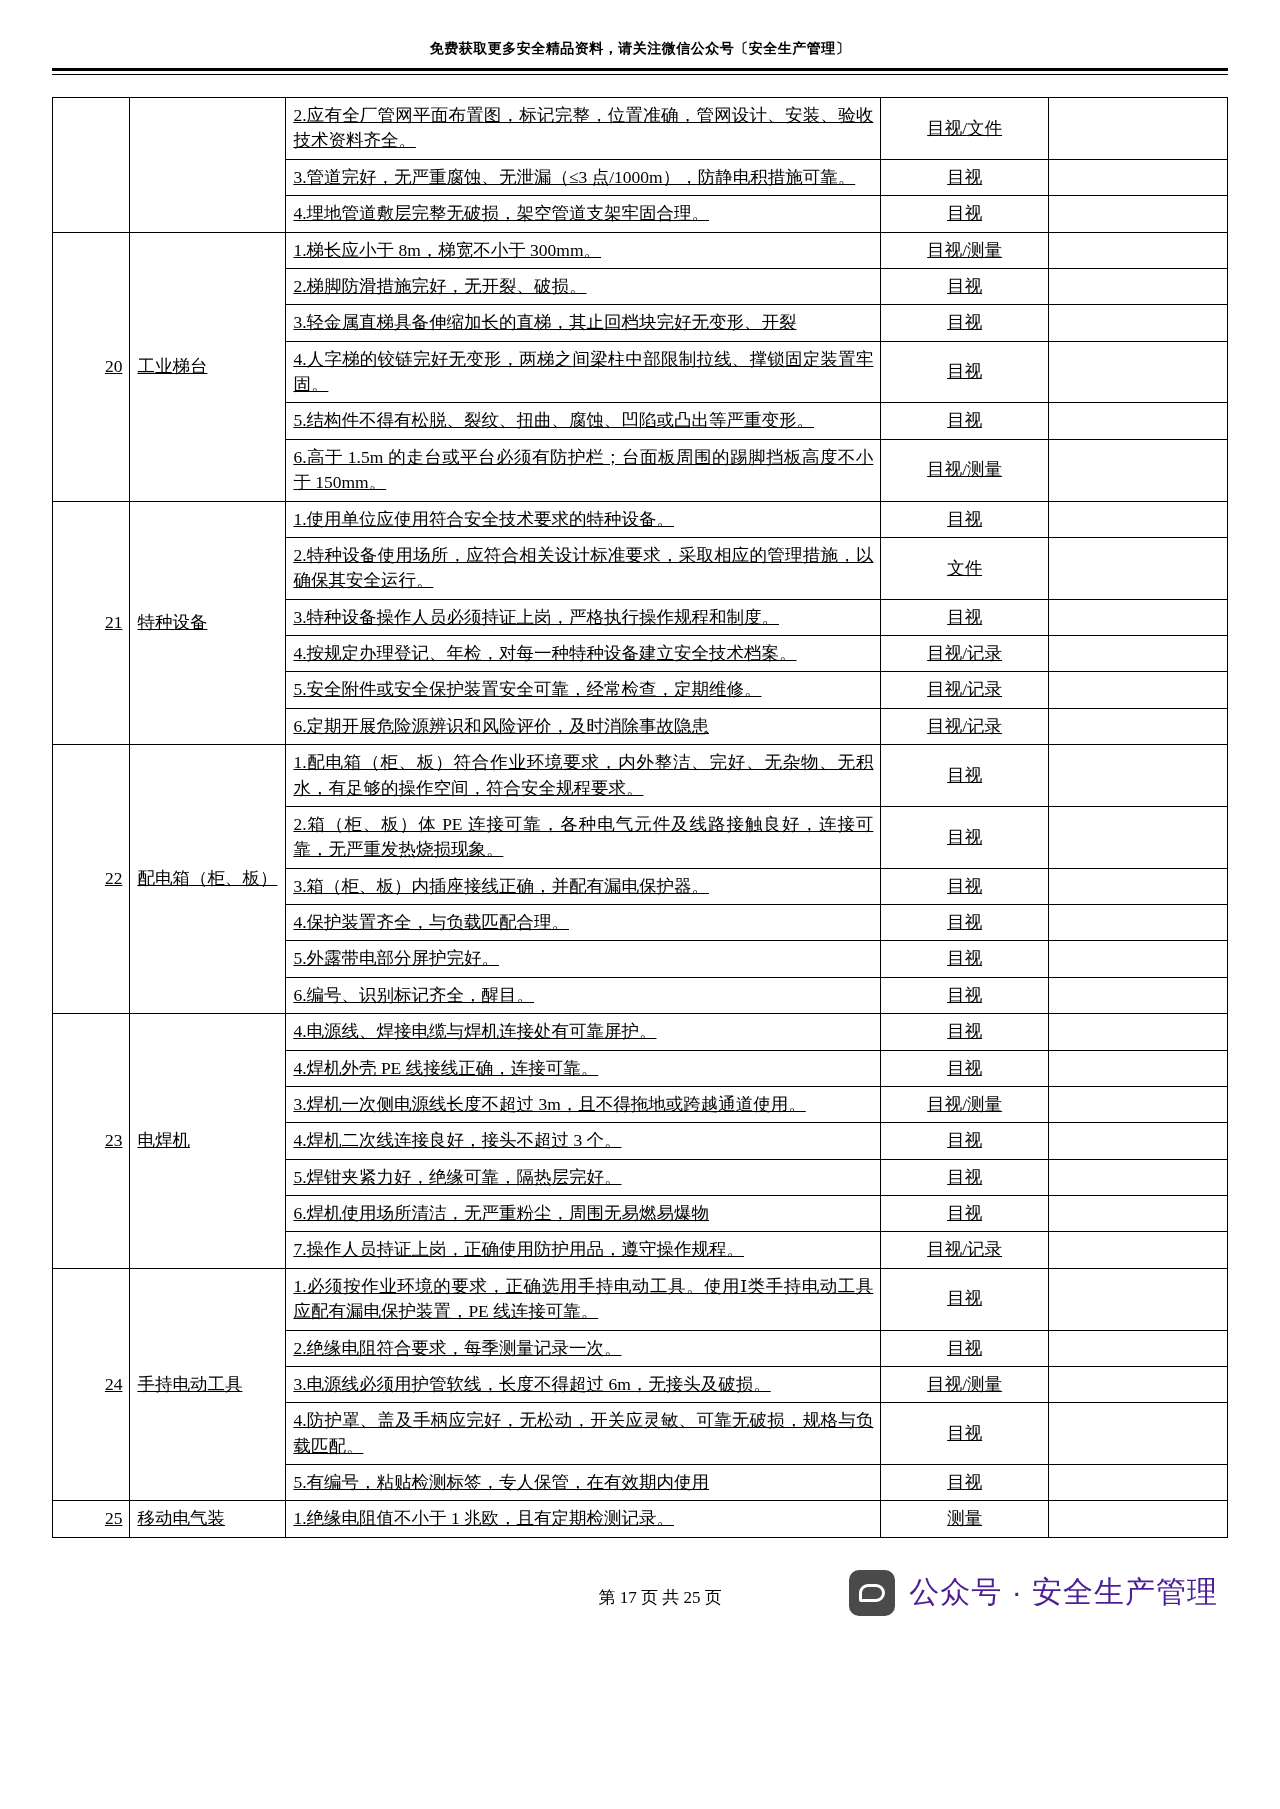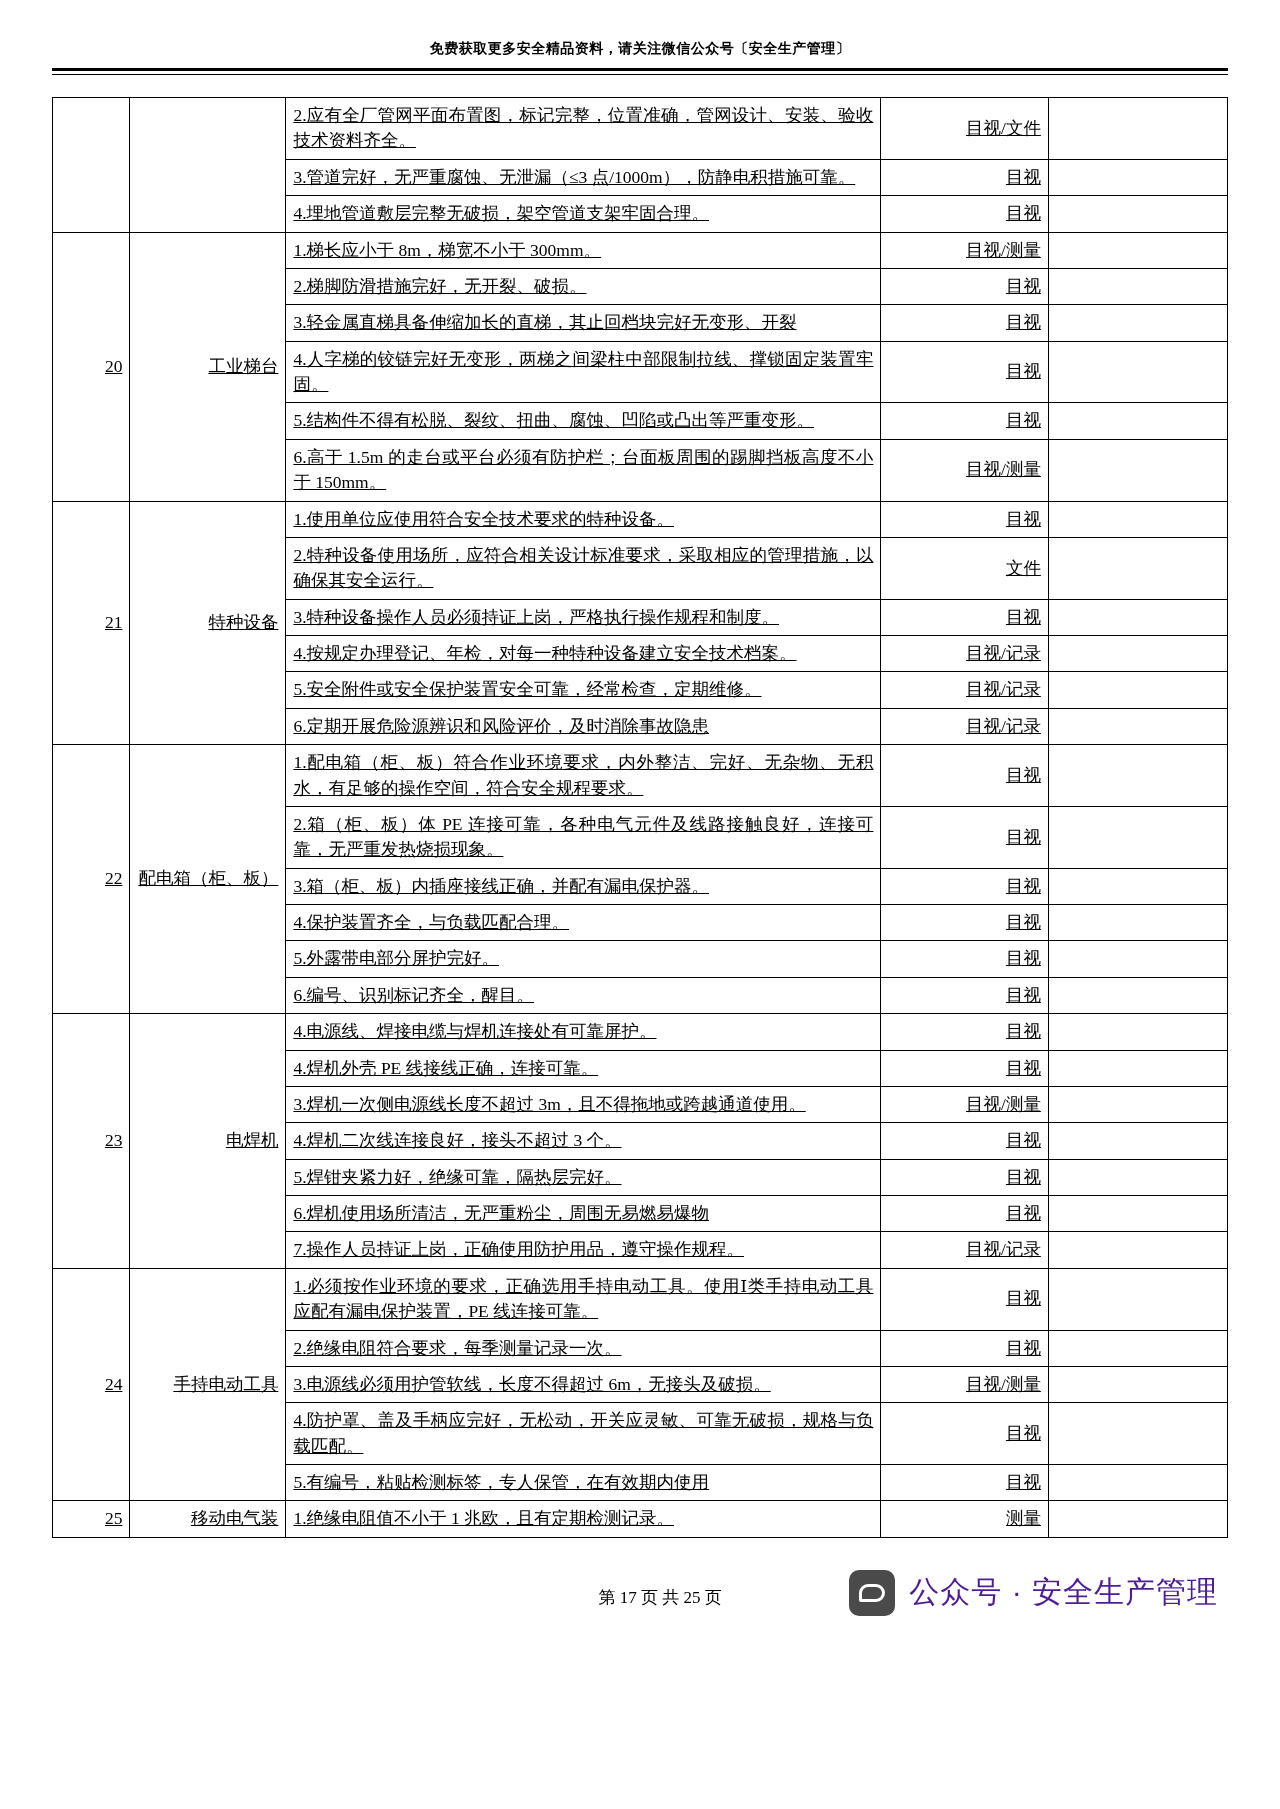--- a/index.html
+++ b/index.html
@@ -47,30 +47,30 @@
     font-size: 17.5px;
     line-height: 1.45;
     padding: 5px 7px;
   }
   td.col-no {
     width: 52px;
     text-align: right;
   }
   td.col-item {
     width: 120px;
-    text-align: right;
+    text-align: left;
   }
   td.col-content {
     width: 500px;
     text-align: justify;
     text-justify: inter-ideograph;
   }
   td.col-method {
     width: 130px;
-    text-align: right;
+    text-align: center;
   }
   td.col-blank {
     width: 140px;
   }
   .footer {
     margin-top: 26px;
     position: relative;
     height: 110px;
   }
   .pageno {

